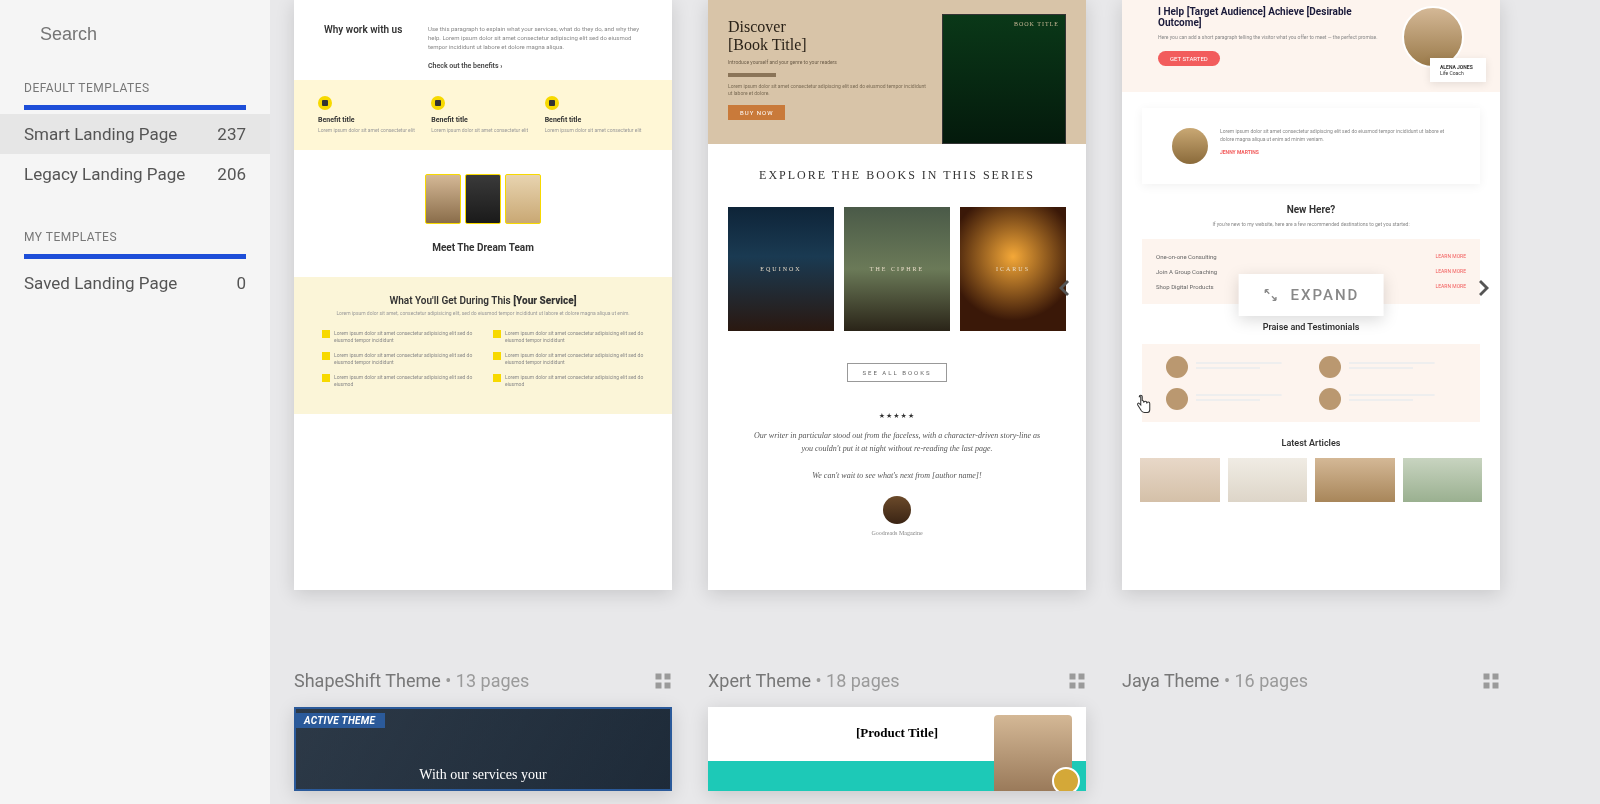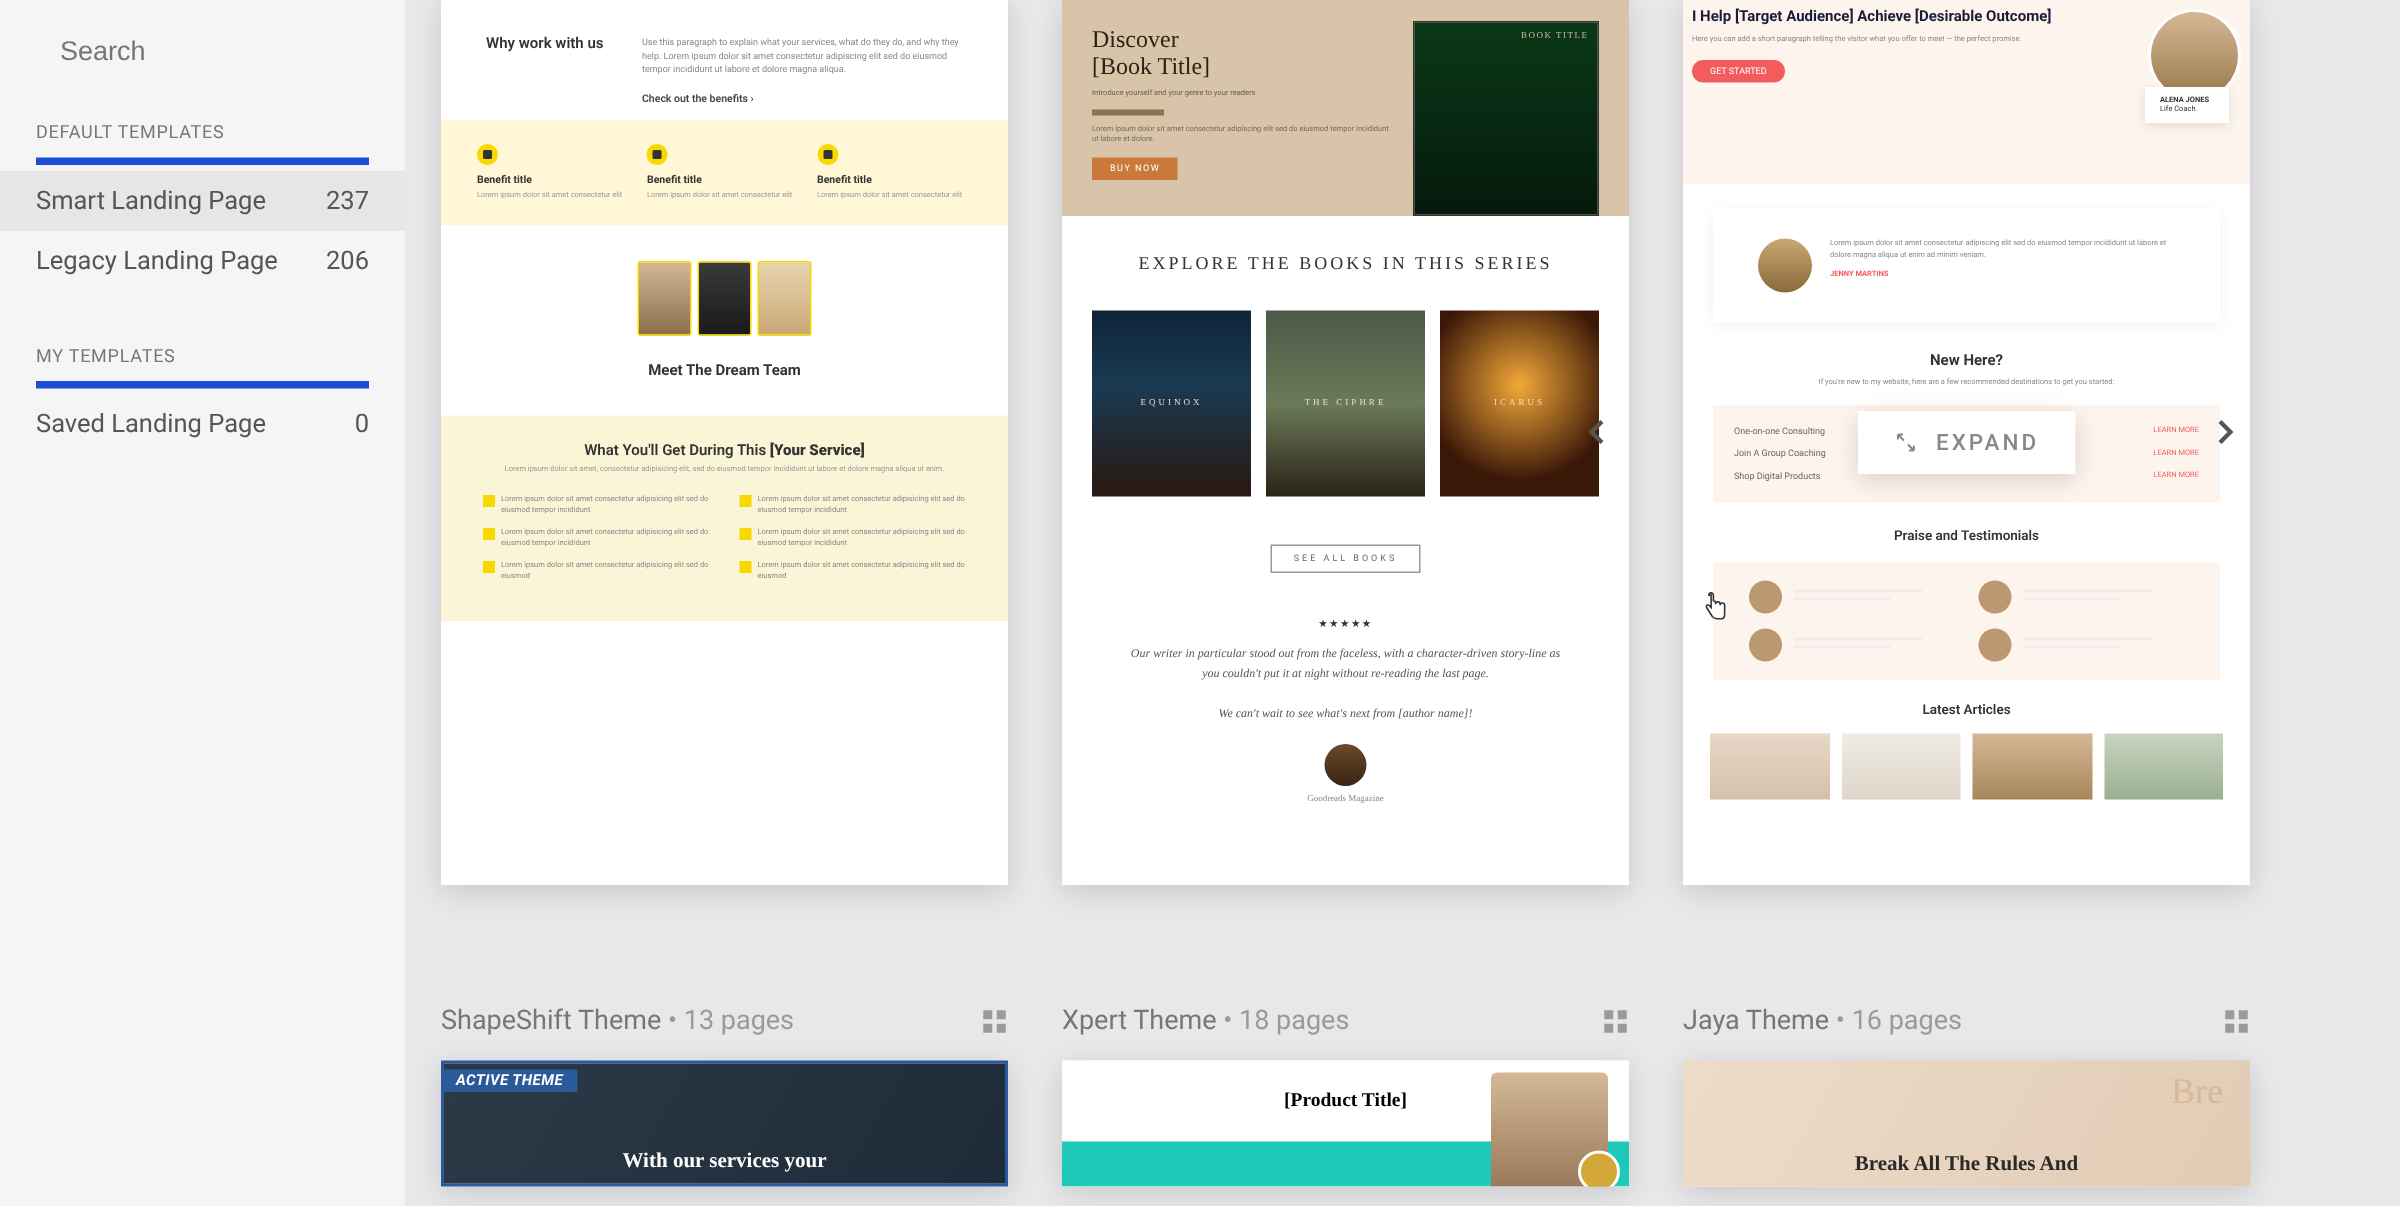--- a/index.html
+++ b/index.html
@@ -72,21 +72,21 @@
 .p2-see{text-align:center;padding:12px 0 20px;}
 .p2-see-btn{border:1px solid #999;padding:5px 14px;font-size:6px;letter-spacing:2px;color:#666;display:inline-block;}
 .p2-review{text-align:center;padding:10px 40px 24px;font-family:Georgia,serif;}
 .p2-stars{font-size:7px;letter-spacing:1px;margin-bottom:10px;}
 .p2-review-text{font-size:8px;font-style:italic;color:#555;line-height:1.6;margin-bottom:14px;}
 .p2-avatar{width:28px;height:28px;border-radius:50%;background:linear-gradient(#6b4a2a,#3a2414);margin:0 auto 6px;}
 .p2-review-name{font-size:6px;color:#888;}
 
 
 .p3 { height:590px; font-size:9px; color:#333; background:#fff; position:relative; }
-.p3-hero{background:#fdf4ee;height:123px;padding:6px 6px 0;display:flex;gap:20px;position:relative;}
+.p3-hero{background:#fdf4ee;height:92px;padding:6px 36px 0;display:flex;gap:20px;position:relative;}
 .p3-hero-l{flex:1;}
 .p3-hero-l h2{font-size:10px;font-weight:700;color:#1a1a3a;margin-bottom:6px;}
 .p3-hero-l .body{font-size:5px;color:#888;line-height:1.4;margin-bottom:10px;}
 .p3-cta{background:#f25c5c;color:#fff;font-size:6px;padding:4px 12px;border-radius:10px;display:inline-block;}
 .p3-hero-av{width:62px;height:62px;border-radius:50%;background:linear-gradient(#d4b896,#9a7a4a);border:2px solid #fff;}
 .p3-name-card{position:absolute;right:14px;top:58px;background:#fff;padding:6px 10px;box-shadow:0 2px 8px rgba(0,0,0,.1);font-size:5px;width:56px;}
 .p3-testi{display:flex;gap:12px;padding:20px 30px;align-items:flex-start;background:#fff;box-shadow:0 2px 10px rgba(0,0,0,.06);margin:16px 20px 0;}
 .p3-testi-av{width:36px;height:36px;border-radius:50%;background:linear-gradient(#c9a874,#8a6a3a);flex-shrink:0;}
 .p3-testi-tx{font-size:5px;color:#888;line-height:1.5;}
 .p3-testi-nm{font-size:5px;font-weight:700;color:#f25c5c;margin-top:6px;}
@@ -116,21 +116,21 @@
 .carousel-left{right:424px;}
 .carousel-right{right:4px;}
 .cursor-hand{position:absolute;right:348px;top:394px;width:18px;height:22px;z-index:6;}
 
 
 .bottom-row{display:flex;gap:36px;}
 .b-card{width:378px;}
 .b-preview{height:84px;background:#fff;box-shadow:0 4px 18px rgba(0,0,0,.14);overflow:hidden;position:relative;}
 .b1{background:linear-gradient(rgba(20,30,44,.55),rgba(20,30,44,.55)),linear-gradient(120deg,#4a5a68,#2a3a48);border:2px solid #2b5a9a;position:relative;}
 .b1-badge{position:absolute;top:4px;left:0;background:#2b5a9a;color:#fff;font-size:10px;font-style:italic;font-weight:700;padding:2px 10px 2px 8px;letter-spacing:.3px;}
-.b1-title{position:absolute;left:50%;bottom:6px;transform:translateX(-50%);color:#fff;font-family:Georgia,serif;font-size:14px;font-weight:700;text-align:center;width:90%;}
+.b1-title{position:absolute;left:50%;bottom:6px;transform:translateX(-50%);color:#fff;font-family:Georgia,serif;font-size:14px;font-weight:400;text-align:center;width:90%;}
 .b2{display:flex;flex-direction:column;}
 .b2-l{flex:1.2;background:#fff;padding:18px 14px 0;text-align:center;}
 .b2-l h3{font-family:Georgia,serif;font-size:13px;}
 .b2-r{flex:1;background:#1dc9b7;position:relative;}
 .b2-img{position:absolute;right:14px;bottom:0;width:78px;height:76px;background:linear-gradient(#d4b896,#9a7a5a);border-radius:4px 4px 0 0;}
 .b2-nyt{position:absolute;right:6px;top:6px;width:28px;height:28px;border-radius:50%;background:#d4a838;border:2px solid #fff;}
 .b3{background:linear-gradient(rgba(245,235,225,.3),rgba(245,235,225,.3)),linear-gradient(120deg,#ead5c0,#d8bea0);position:relative;}
 .b3-title{position:absolute;left:50%;bottom:6px;transform:translateX(-50%);font-family:Georgia,serif;font-size:14px;color:#2a2a2a;font-weight:600;width:90%;text-align:center;}
 .b3-script{position:absolute;right:18px;top:8px;font-family:cursive;font-size:24px;color:rgba(200,150,110,.4);}
 </style>
@@ -373,20 +373,16 @@
       <div class="b-card">
         <div class="theme-row">
           <div class="theme-title"><span>Jaya Theme</span> <span class="theme-pages">• <span>16 pages</span></span></div>
           <svg class="theme-grid-icon" viewBox="0 0 24 24">
               <rect x="2" y="2" width="8" height="8"></rect>
               <rect x="14" y="2" width="8" height="8"></rect>
               <rect x="2" y="14" width="8" height="8"></rect>
               <rect x="14" y="14" width="8" height="8"></rect>
             </svg>
         </div>
-        <div class="b-preview b3">
-          <div class="b3-script">Bre</div>
-          <div class="b3-title">Break All The Rules And</div>
-        </div>
       </div>
     </div>
   </main>
 </div>
 
 </body></html>

